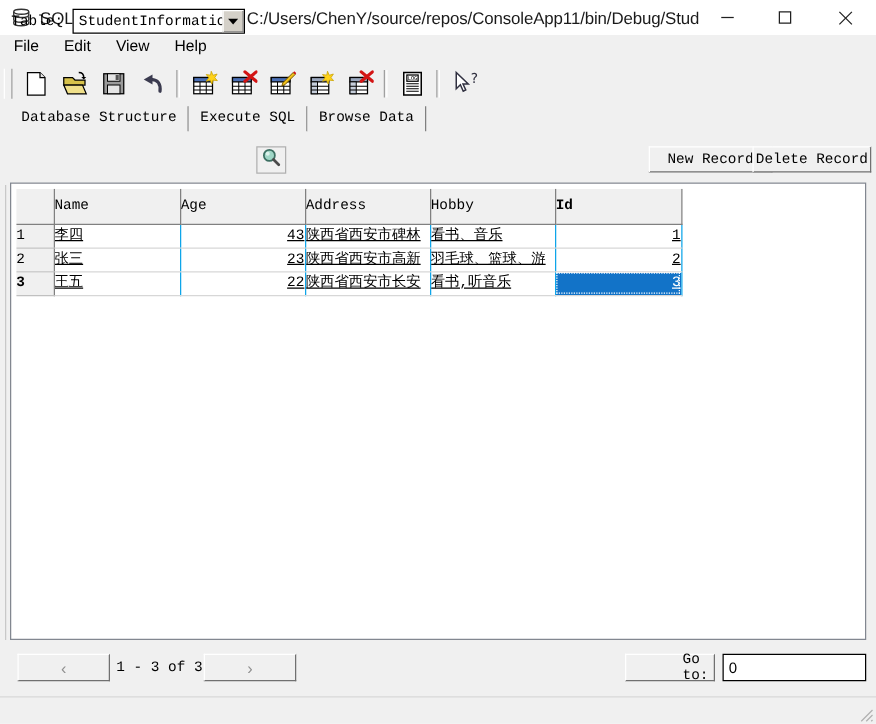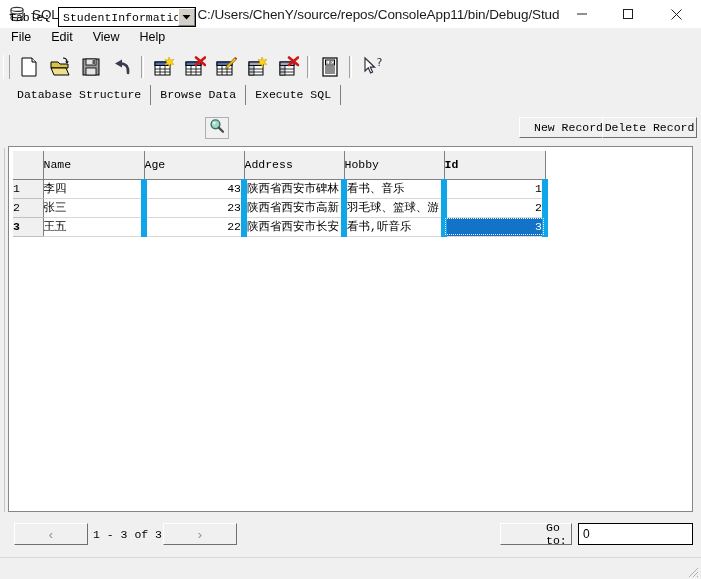--- a/index.html
+++ b/index.html
@@ -150,23 +150,23 @@
     border-right:1px solid #808080;border-bottom:1px solid #808080;
   }
   td.rowhdr{
     width:30px;height:19px;background:#f0f0f0;
     border-right:1px solid #808080;border-bottom:1px solid #c0c0c0;
     text-align:left;padding-left:4px;line-height:18px;color:#000;
   }
   td.rowhdr.bold{font-weight:bold;}
   td.cell{
     height:19px;background:#ffffff;
-    border-right:6px solid #0ea5e9;border-bottom:1px solid #d7d7d7;
+    border-right:1px solid #0ea5e9;border-bottom:1px solid #d7d7d7;
     padding-left:4px;padding-right:4px;line-height:18px;
-    font-family:"Liberation Sans",sans-serif;font-size:12px;
+    font-family:"Liberation Sans",sans-serif;font-size:12px;text-decoration:underline;
   }
   td.cell.num{text-align:right;font-family:"Liberation Mono",monospace;font-size:11.5px;}
   td.cell.sel{
     background:#1273c8;color:#ffffff;
     outline:1px dotted #ffffff;outline-offset:-2px;
   }
 
   
   .edge-line{
     position:absolute;left:4px;top:148px;width:1px;height:364px;background:#c8c8c8;
@@ -373,22 +373,22 @@
       <svg width="22" height="22" viewBox="0 0 22 22">
         <path d="M4 2 L4 15 L7.3 11.8 L9.6 17 L11.6 16 L9.4 11.2 L13.6 11.2 Z" fill="#ffffff" stroke="#303040" stroke-width="1.2"></path>
         <text x="15.5" y="10" font-family="DejaVu Sans, sans-serif" font-size="11" fill="#303040">?</text>
       </svg>
     </div>
   </div>
 
   <div class="tabstrip">
     <div class="tabrow">
       <div class="tab first">Database Structure</div>
+      <div class="tab">Execute SQL</div>
       <div class="tab sel">Browse Data</div>
-      <div class="tab">Execute SQL</div>
     </div>
   </div>
 
   <div class="selrow"></div>
 
   <div class="lbl-table">Table:</div>
 
   <div class="combo">
     <div class="combo-text">StudentInformation</div>
     <div class="combo-arrow">

